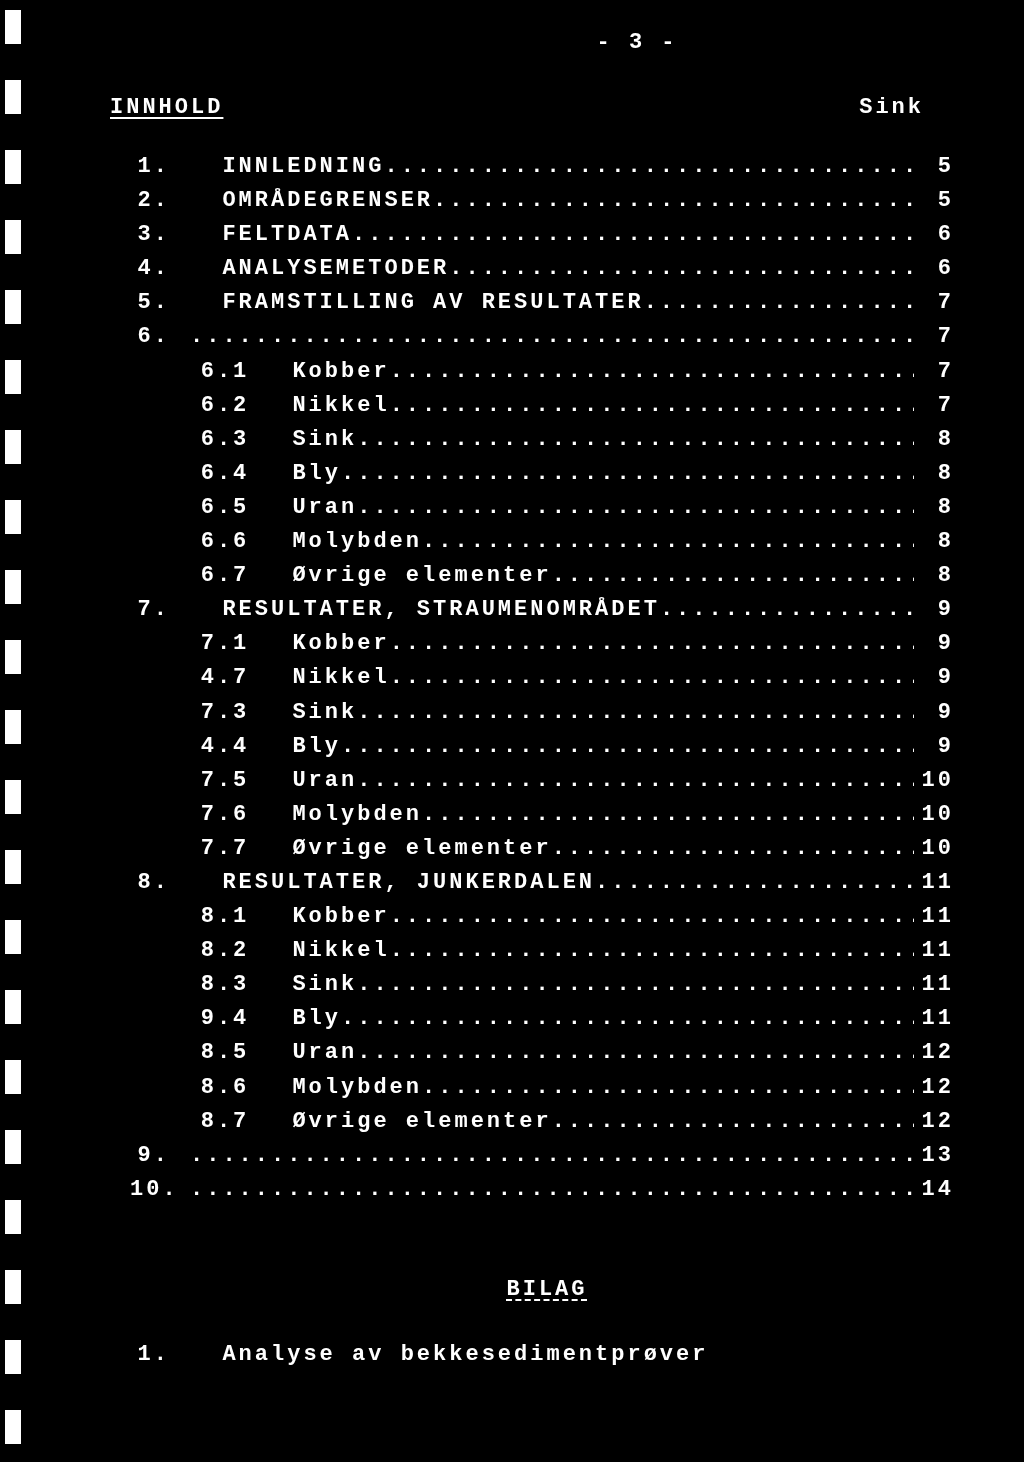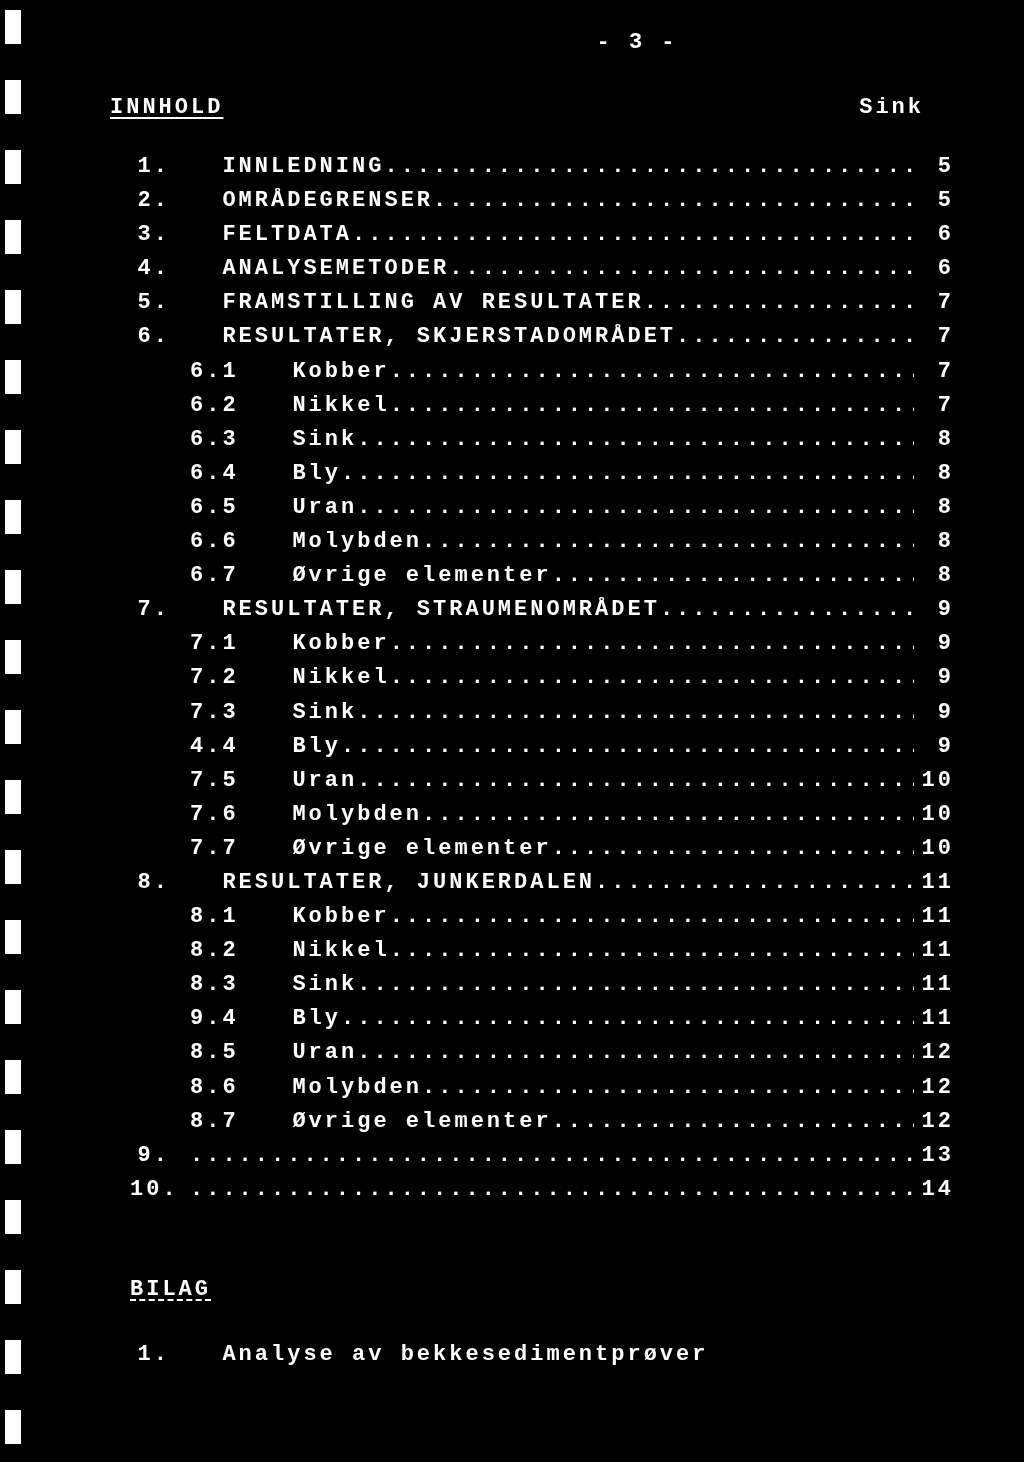--- a/index.html
+++ b/index.html
@@ -59,20 +59,21 @@
       line-height: 1.55;
     }
     .num-col {
       width: 60px;
       text-align: right;
       padding-right: 20px;
     }
     .sub-num-col {
       width: 130px;
       padding-left: 60px;
+      text-align: center;
     }
     .title-col {
       flex: 0 0 auto;
     }
     .dots {
       flex: 1;
       overflow: hidden;
       letter-spacing: 3px;
     }
     .page-col {
@@ -82,20 +83,21 @@
     }
     .bilag-section {
       margin-top: 70px;
       margin-left: 20px;
     }
     .bilag-title {
       text-decoration: underline;
       text-underline-offset: 4px;
       text-decoration-style: dashed;
       margin-bottom: 40px;
+      text-align: center;
     }
     .bilag-row {
       display: flex;
       white-space: pre;
     }
   </style>
 </head>
 <body>
 
 <div class="binding-holes">
@@ -129,31 +131,31 @@
     <span class="innhold">INNHOLD</span>
     <span>Sink</span>
   </div>
 
   <div class="toc" id="toc-container">
       <div class="toc-row"><span class="num-col">1.</span><span class="title-col">  INNLEDNING</span><span class="dots">............................................................</span><span class="page-col">5</span></div>
       <div class="toc-row"><span class="num-col">2.</span><span class="title-col">  OMRÅDEGRENSER</span><span class="dots">............................................................</span><span class="page-col">5</span></div>
       <div class="toc-row"><span class="num-col">3.</span><span class="title-col">  FELTDATA</span><span class="dots">............................................................</span><span class="page-col">6</span></div>
       <div class="toc-row"><span class="num-col">4.</span><span class="title-col">  ANALYSEMETODER</span><span class="dots">............................................................</span><span class="page-col">6</span></div>
       <div class="toc-row"><span class="num-col">5.</span><span class="title-col">  FRAMSTILLING AV RESULTATER</span><span class="dots">............................................................</span><span class="page-col">7</span></div>
-      <div class="toc-row"><span class="num-col">6.</span><span class="title-col">  RESULTATER, SKJERSTADOMRÅDET</span><span class="dots">............................................................</span><span class="page-col">7</span></div>
+      <div class="toc-row"><span class="num-col">6.</span><span class="dots">............................................................</span><span class="page-col">7</span></div>
       <div class="toc-row"><span class="sub-num-col">6.1</span><span class="title-col">  Kobber</span><span class="dots">............................................................</span><span class="page-col">7</span></div>
       <div class="toc-row"><span class="sub-num-col">6.2</span><span class="title-col">  Nikkel</span><span class="dots">............................................................</span><span class="page-col">7</span></div>
       <div class="toc-row"><span class="sub-num-col">6.3</span><span class="title-col">  Sink</span><span class="dots">............................................................</span><span class="page-col">8</span></div>
       <div class="toc-row"><span class="sub-num-col">6.4</span><span class="title-col">  Bly</span><span class="dots">............................................................</span><span class="page-col">8</span></div>
       <div class="toc-row"><span class="sub-num-col">6.5</span><span class="title-col">  Uran</span><span class="dots">............................................................</span><span class="page-col">8</span></div>
       <div class="toc-row"><span class="sub-num-col">6.6</span><span class="title-col">  Molybden</span><span class="dots">............................................................</span><span class="page-col">8</span></div>
       <div class="toc-row"><span class="sub-num-col">6.7</span><span class="title-col">  Øvrige elementer</span><span class="dots">............................................................</span><span class="page-col">8</span></div>
       <div class="toc-row"><span class="num-col">7.</span><span class="title-col">  RESULTATER, STRAUMENOMRÅDET</span><span class="dots">............................................................</span><span class="page-col">9</span></div>
       <div class="toc-row"><span class="sub-num-col">7.1</span><span class="title-col">  Kobber</span><span class="dots">............................................................</span><span class="page-col">9</span></div>
-      <div class="toc-row"><span class="sub-num-col">7.2</span><span class="title-col">  Nikkel</span><span class="dots">............................................................</span><span class="page-col">9</span></div>
+      <div class="toc-row"><span class="sub-num-col">4.7</span><span class="title-col">  Nikkel</span><span class="dots">............................................................</span><span class="page-col">9</span></div>
       <div class="toc-row"><span class="sub-num-col">7.3</span><span class="title-col">  Sink</span><span class="dots">............................................................</span><span class="page-col">9</span></div>
       <div class="toc-row"><span class="sub-num-col">4.4</span><span class="title-col">  Bly</span><span class="dots">............................................................</span><span class="page-col">9</span></div>
       <div class="toc-row"><span class="sub-num-col">7.5</span><span class="title-col">  Uran</span><span class="dots">............................................................</span><span class="page-col">10</span></div>
       <div class="toc-row"><span class="sub-num-col">7.6</span><span class="title-col">  Molybden</span><span class="dots">............................................................</span><span class="page-col">10</span></div>
       <div class="toc-row"><span class="sub-num-col">7.7</span><span class="title-col">  Øvrige elementer</span><span class="dots">............................................................</span><span class="page-col">10</span></div>
       <div class="toc-row"><span class="num-col">8.</span><span class="title-col">  RESULTATER, JUNKERDALEN</span><span class="dots">............................................................</span><span class="page-col">11</span></div>
       <div class="toc-row"><span class="sub-num-col">8.1</span><span class="title-col">  Kobber</span><span class="dots">............................................................</span><span class="page-col">11</span></div>
       <div class="toc-row"><span class="sub-num-col">8.2</span><span class="title-col">  Nikkel</span><span class="dots">............................................................</span><span class="page-col">11</span></div>
       <div class="toc-row"><span class="sub-num-col">8.3</span><span class="title-col">  Sink</span><span class="dots">............................................................</span><span class="page-col">11</span></div>
       <div class="toc-row"><span class="sub-num-col">9.4</span><span class="title-col">  Bly</span><span class="dots">............................................................</span><span class="page-col">11</span></div>

